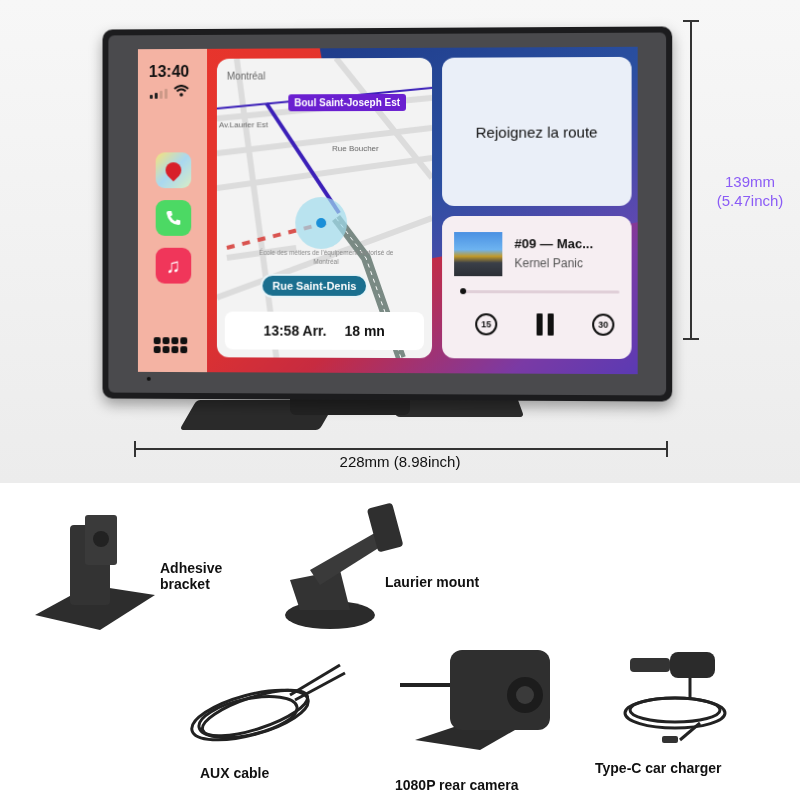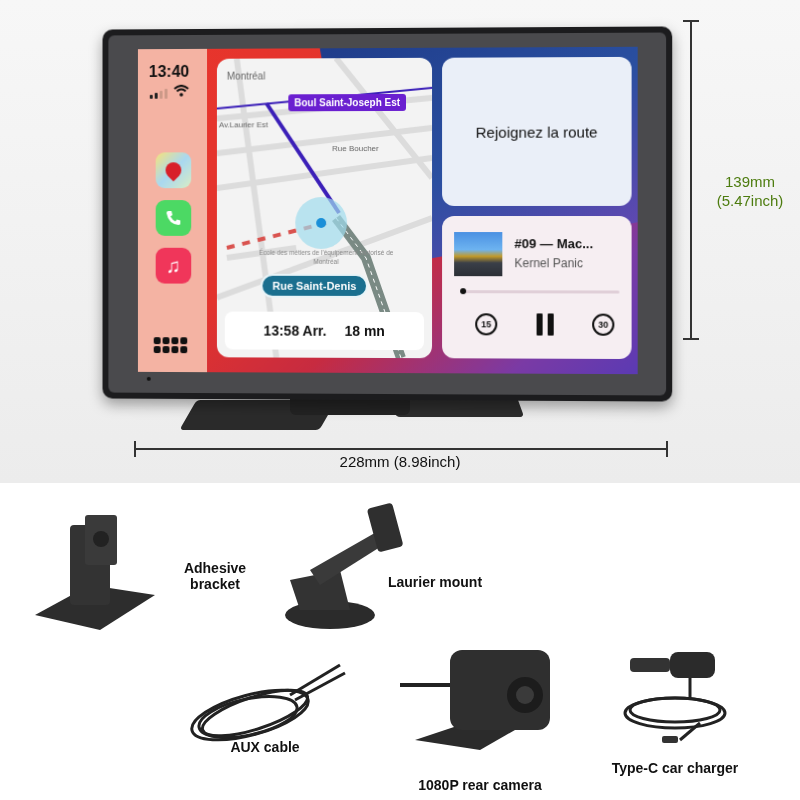--- a/index.html
+++ b/index.html
@@ -71,28 +71,28 @@
   .stand-neck { position: absolute; left: 290px; top: 385px; width: 120px; height: 30px; background: #222; border-radius: 0 0 6px 6px; }
   .stand-base-l { position: absolute; left: 188px; top: 400px; width: 140px; height: 30px; background: #2a2a2a;
     transform: skewX(-30deg); border-radius: 4px; }
   .stand-base-r { position: absolute; left: 390px; top: 383px; width: 128px; height: 34px; background: #2c2c2c;
     transform: skewX(20deg); border-radius: 4px; }
 
   
   .dim-v { position: absolute; left: 690px; top: 20px; width: 2px; height: 320px; background: #333; }
   .dim-v::before, .dim-v::after { content: ""; position: absolute; left: -7px; width: 16px; height: 2px; background: #333; }
   .dim-v::before { top: 0; } .dim-v::after { bottom: 0; }
-  .dim-v-label { position: absolute; left: 700px; top: 172px; width: 100px; font-size: 15px; text-align: center; color: #4d7c0f; line-height: 19px; }
+  .dim-v-label { position: absolute; left: 700px; top: 172px; width: 100px; font-size: 15px; text-align: center; color: #8b5cf6; line-height: 19px; }
   .dim-h { position: absolute; left: 134px; top: 448px; width: 534px; height: 2px; background: #333; }
   .dim-h::before, .dim-h::after { content: ""; position: absolute; top: -7px; width: 2px; height: 16px; background: #333; }
   .dim-h::before { left: 0; } .dim-h::after { right: 0; }
   .dim-h-label { position: absolute; left: 300px; top: 453px; width: 200px; font-size: 15px; text-align: center; color: #111; }
 
   
-  .acc-label { position: absolute; font-size: 14px; font-weight: bold; color: #111; text-align: center; line-height: 16px; }
+  .acc-label { position: absolute; font-size: 14px; font-weight: bold; color: #111; line-height: 16px; }
   .acc-img { position: absolute; }
 </style>
 </head>
 <body>
 
 <div class="top-panel"></div>
 <div class="bottom-panel"></div>
 
 <div class="stand-base-l"></div>
 <div class="stand-base-r"></div>
@@ -224,21 +224,21 @@
 
 <svg class="acc-img" style="left:180px;top:655px" width="170" height="100" viewBox="0 0 170 100">
   <g stroke="#222" stroke-width="3" fill="none">
     <ellipse cx="70" cy="60" rx="60" ry="20" transform="rotate(-15 70 60)"></ellipse>
     <ellipse cx="75" cy="58" rx="55" ry="16" transform="rotate(-18 75 58)"></ellipse>
     <ellipse cx="68" cy="62" rx="50" ry="18" transform="rotate(-12 68 62)"></ellipse>
     <line x1="110" y1="40" x2="160" y2="10"></line>
     <line x1="115" y1="45" x2="165" y2="18"></line>
   </g>
 </svg>
-<div class="acc-label" style="left:200px;top:739px;width:130px">AUX cable</div>
+<div class="acc-label" style="left:200px;top:765px;width:130px">AUX cable</div>
 
 <svg class="acc-img" style="left:400px;top:645px" width="160" height="110" viewBox="0 0 160 110">
   <line x1="0" y1="40" x2="50" y2="40" stroke="#222" stroke-width="4"></line>
   <polygon points="15,95 60,80 115,85 80,105" fill="#2b2b2b"></polygon>
   <rect x="50" y="5" width="100" height="80" rx="12" fill="#2f2f2f"></rect>
   <circle cx="125" cy="50" r="18" fill="#1c1c1c"></circle>
   <circle cx="125" cy="50" r="9" fill="#3a3a3a"></circle>
 </svg>
 <div class="acc-label" style="left:395px;top:777px;width:170px">1080P rear camera</div>
 

